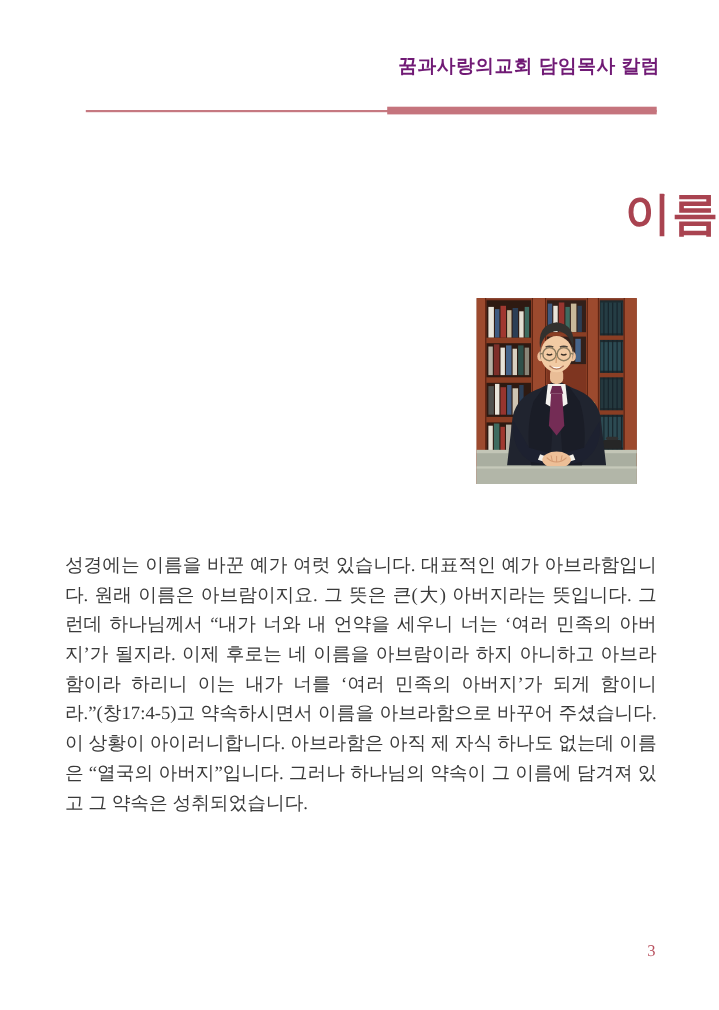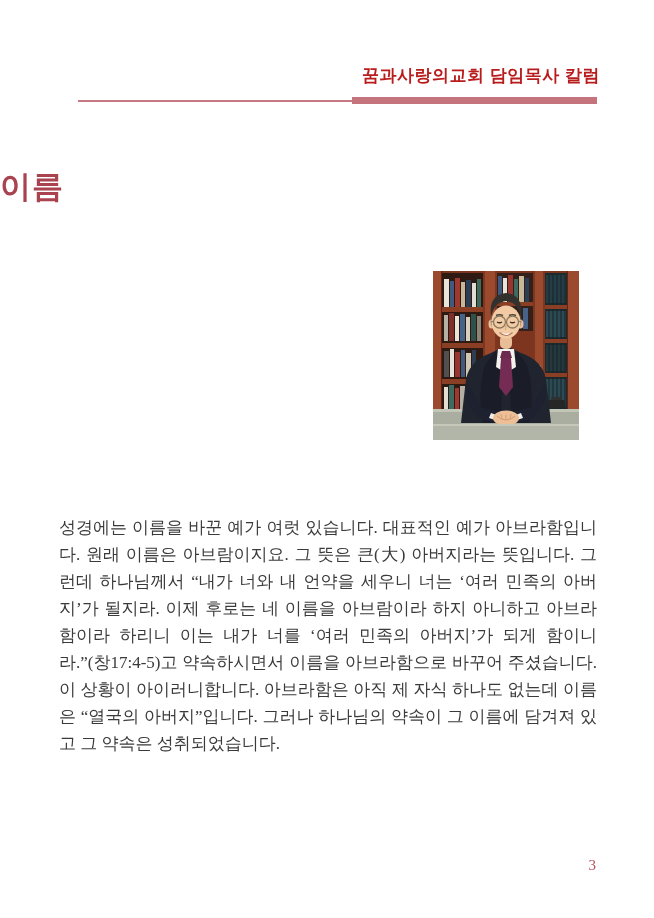--- a/index.html
+++ b/index.html
@@ -9,27 +9,27 @@
     width: 654px;
     height: 918px;
     background: #ffffff;
     overflow: hidden;
     font-family: "Liberation Serif", "DejaVu Serif", serif;
   }
 
   
   .header-label {
     position: absolute;
-    top: 64px;
+    top: 48px;
     right: 54px;
     font-family: "Liberation Sans", "DejaVu Sans", sans-serif;
     font-weight: bold;
     font-size: 17px;
     letter-spacing: 0.5px;
-    color: #b91c1c;
+    color: #701a75;
     white-space: nowrap;
   }
   .rule-thin {
     position: absolute;
     top: 100px;
     left: 78px;
     width: 519px;
     height: 2px;
     background: #c67981;
   }
@@ -41,26 +41,27 @@
     height: 7px;
     background: #c5747d;
   }
 
   
   .article-title {
     position: absolute;
     top: 166px;
     left: 0;
     width: 100%;
-    text-align: left;
+    text-align: right;
     font-family: "Liberation Sans", "DejaVu Sans", sans-serif;
     font-weight: bold;
-    font-size: 31px;
+    font-size: 42px;
     letter-spacing: 1px;
     color: #a94350;
+    padding-left: 19px;
   }
 
   
   .photo-frame {
     position: absolute;
     top: 271px;
     left: 433px;
     width: 146px;
     height: 169px;
     overflow: hidden;
@@ -83,21 +84,21 @@
     position: absolute;
     top: 487px;
     left: 59px;
     width: 538px;
     font-size: 17px;
     line-height: 27px;
     color: #3a3a3a;
     text-align: justify;
     word-break: break-all;
   }
-  .body-text p[data-name="paragraph-2"] { margin-top: 27px; }
+  .body-text p[data-name="paragraph-2"] { margin-top: 13px; }
 
   
   .page-number {
     position: absolute;
     top: 857px;
     right: 58px;
     font-size: 15px;
     color: #b8505e;
     font-family: "Liberation Serif", "DejaVu Serif", serif;
   }

